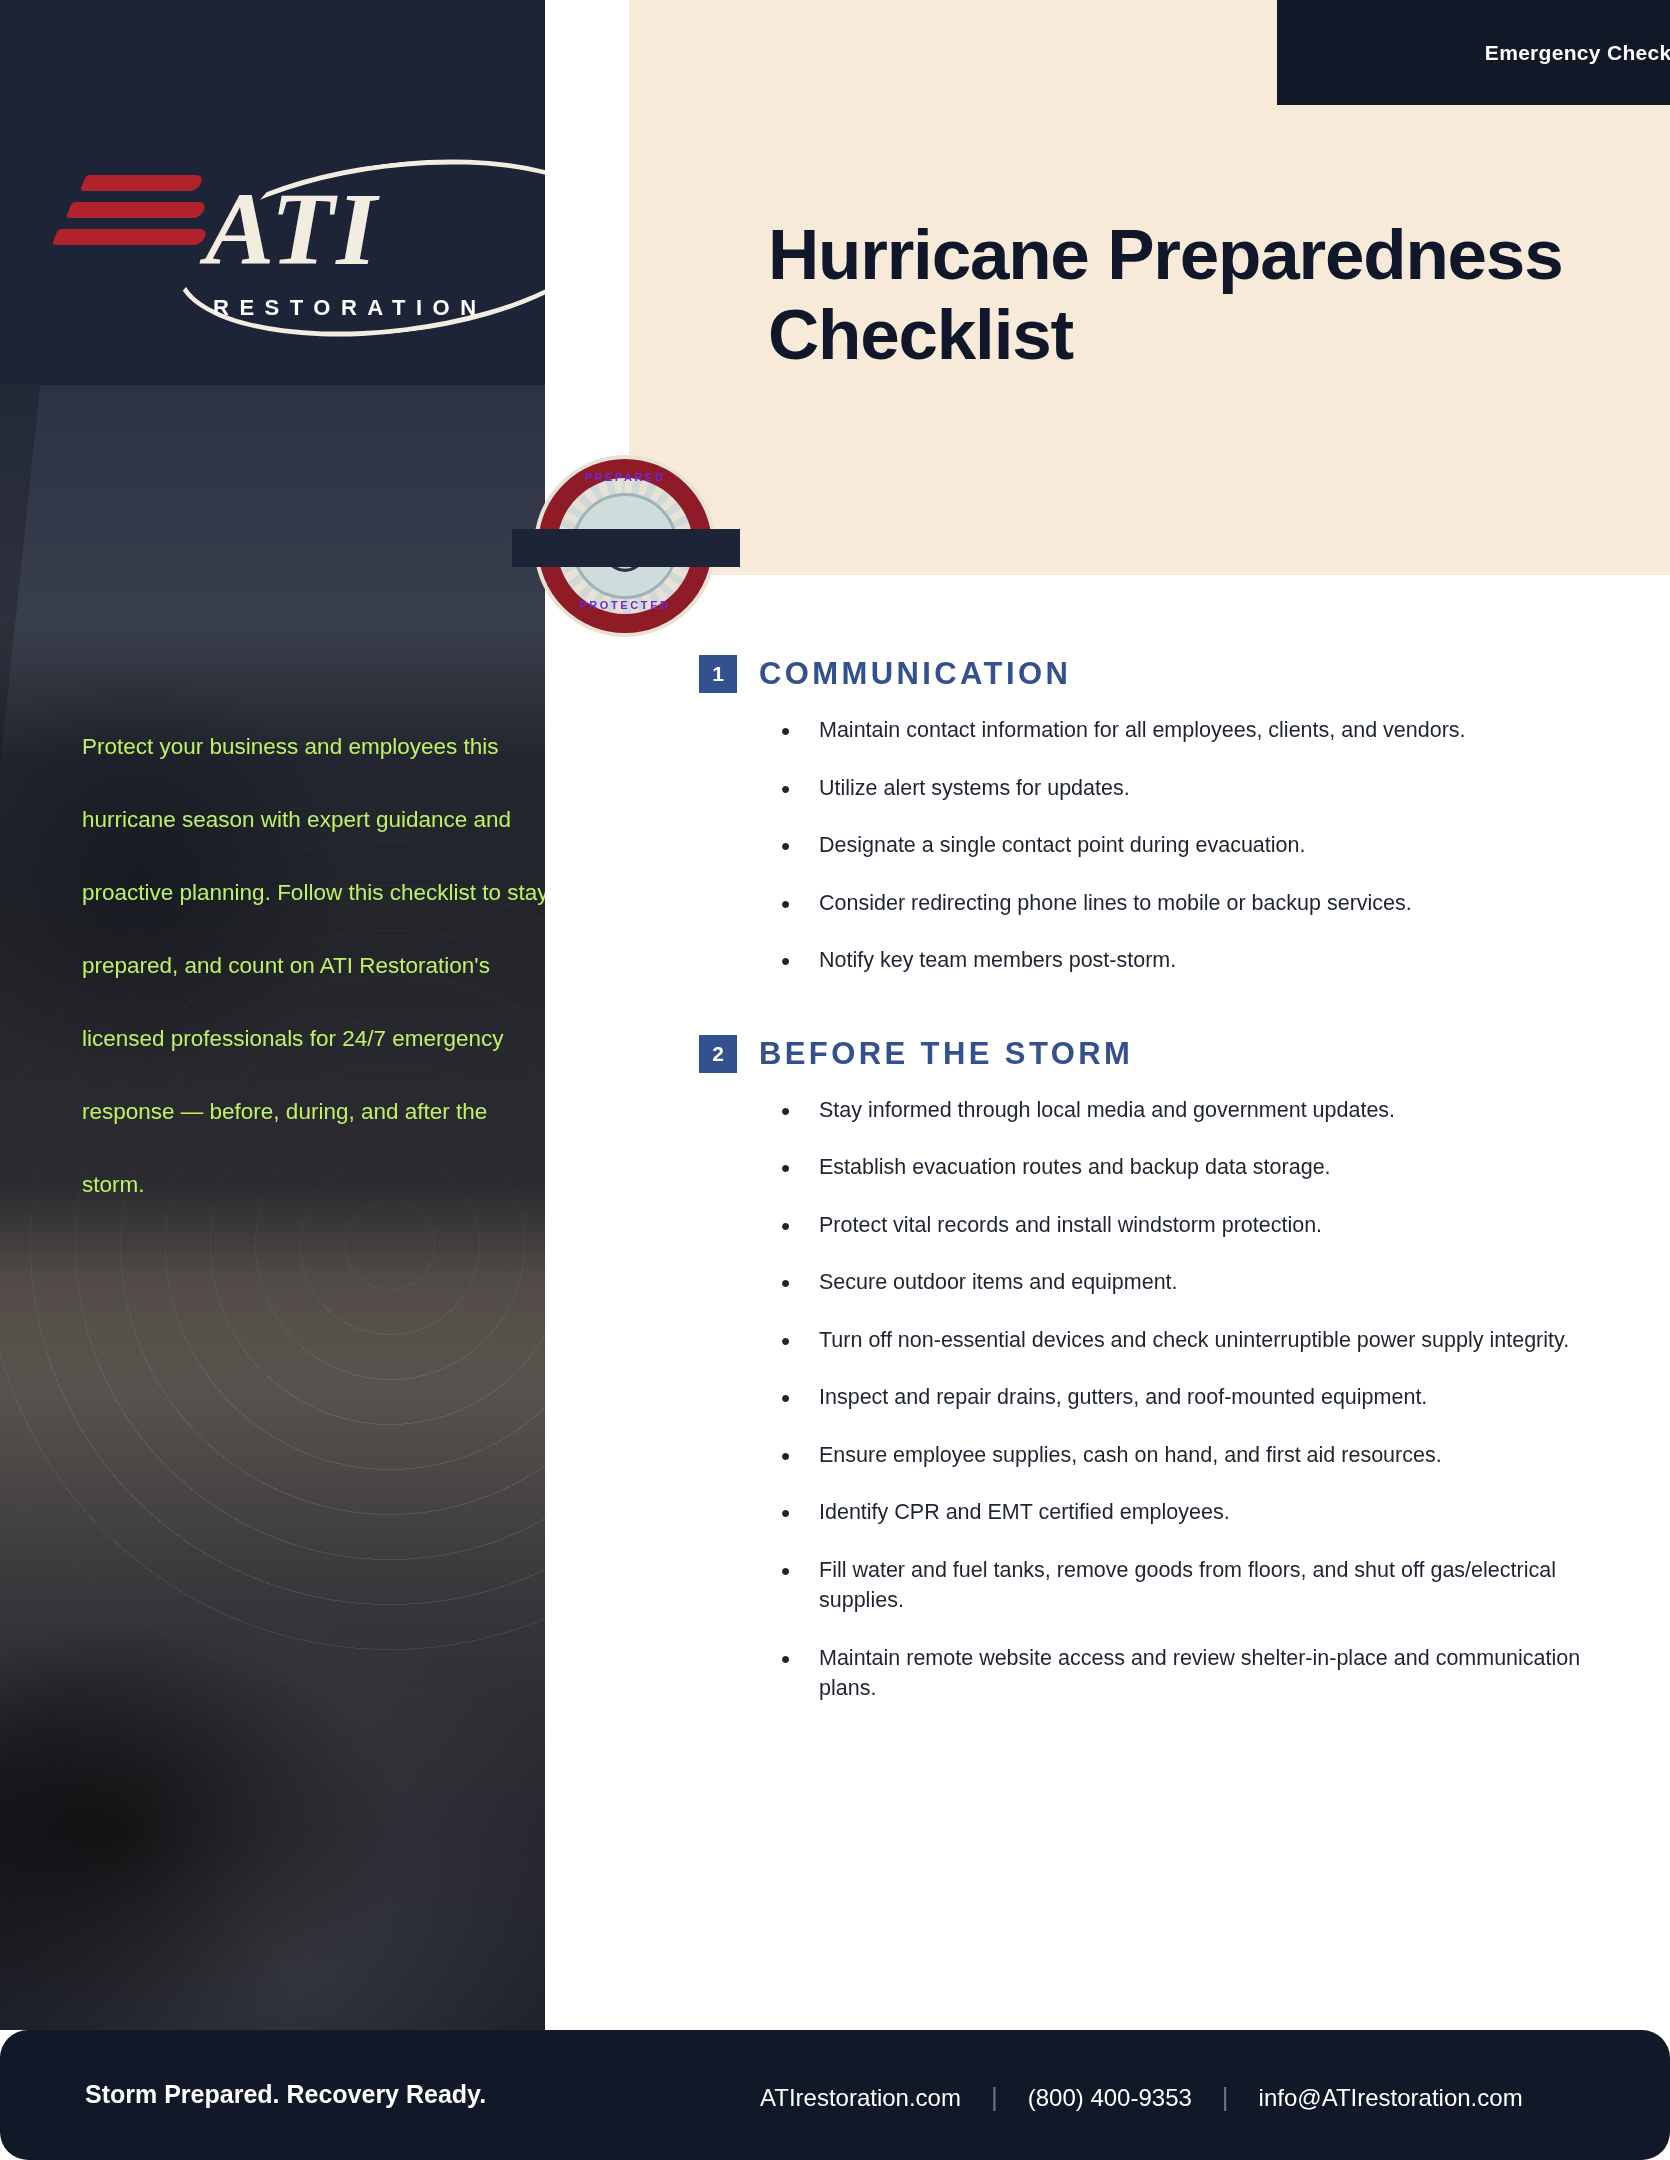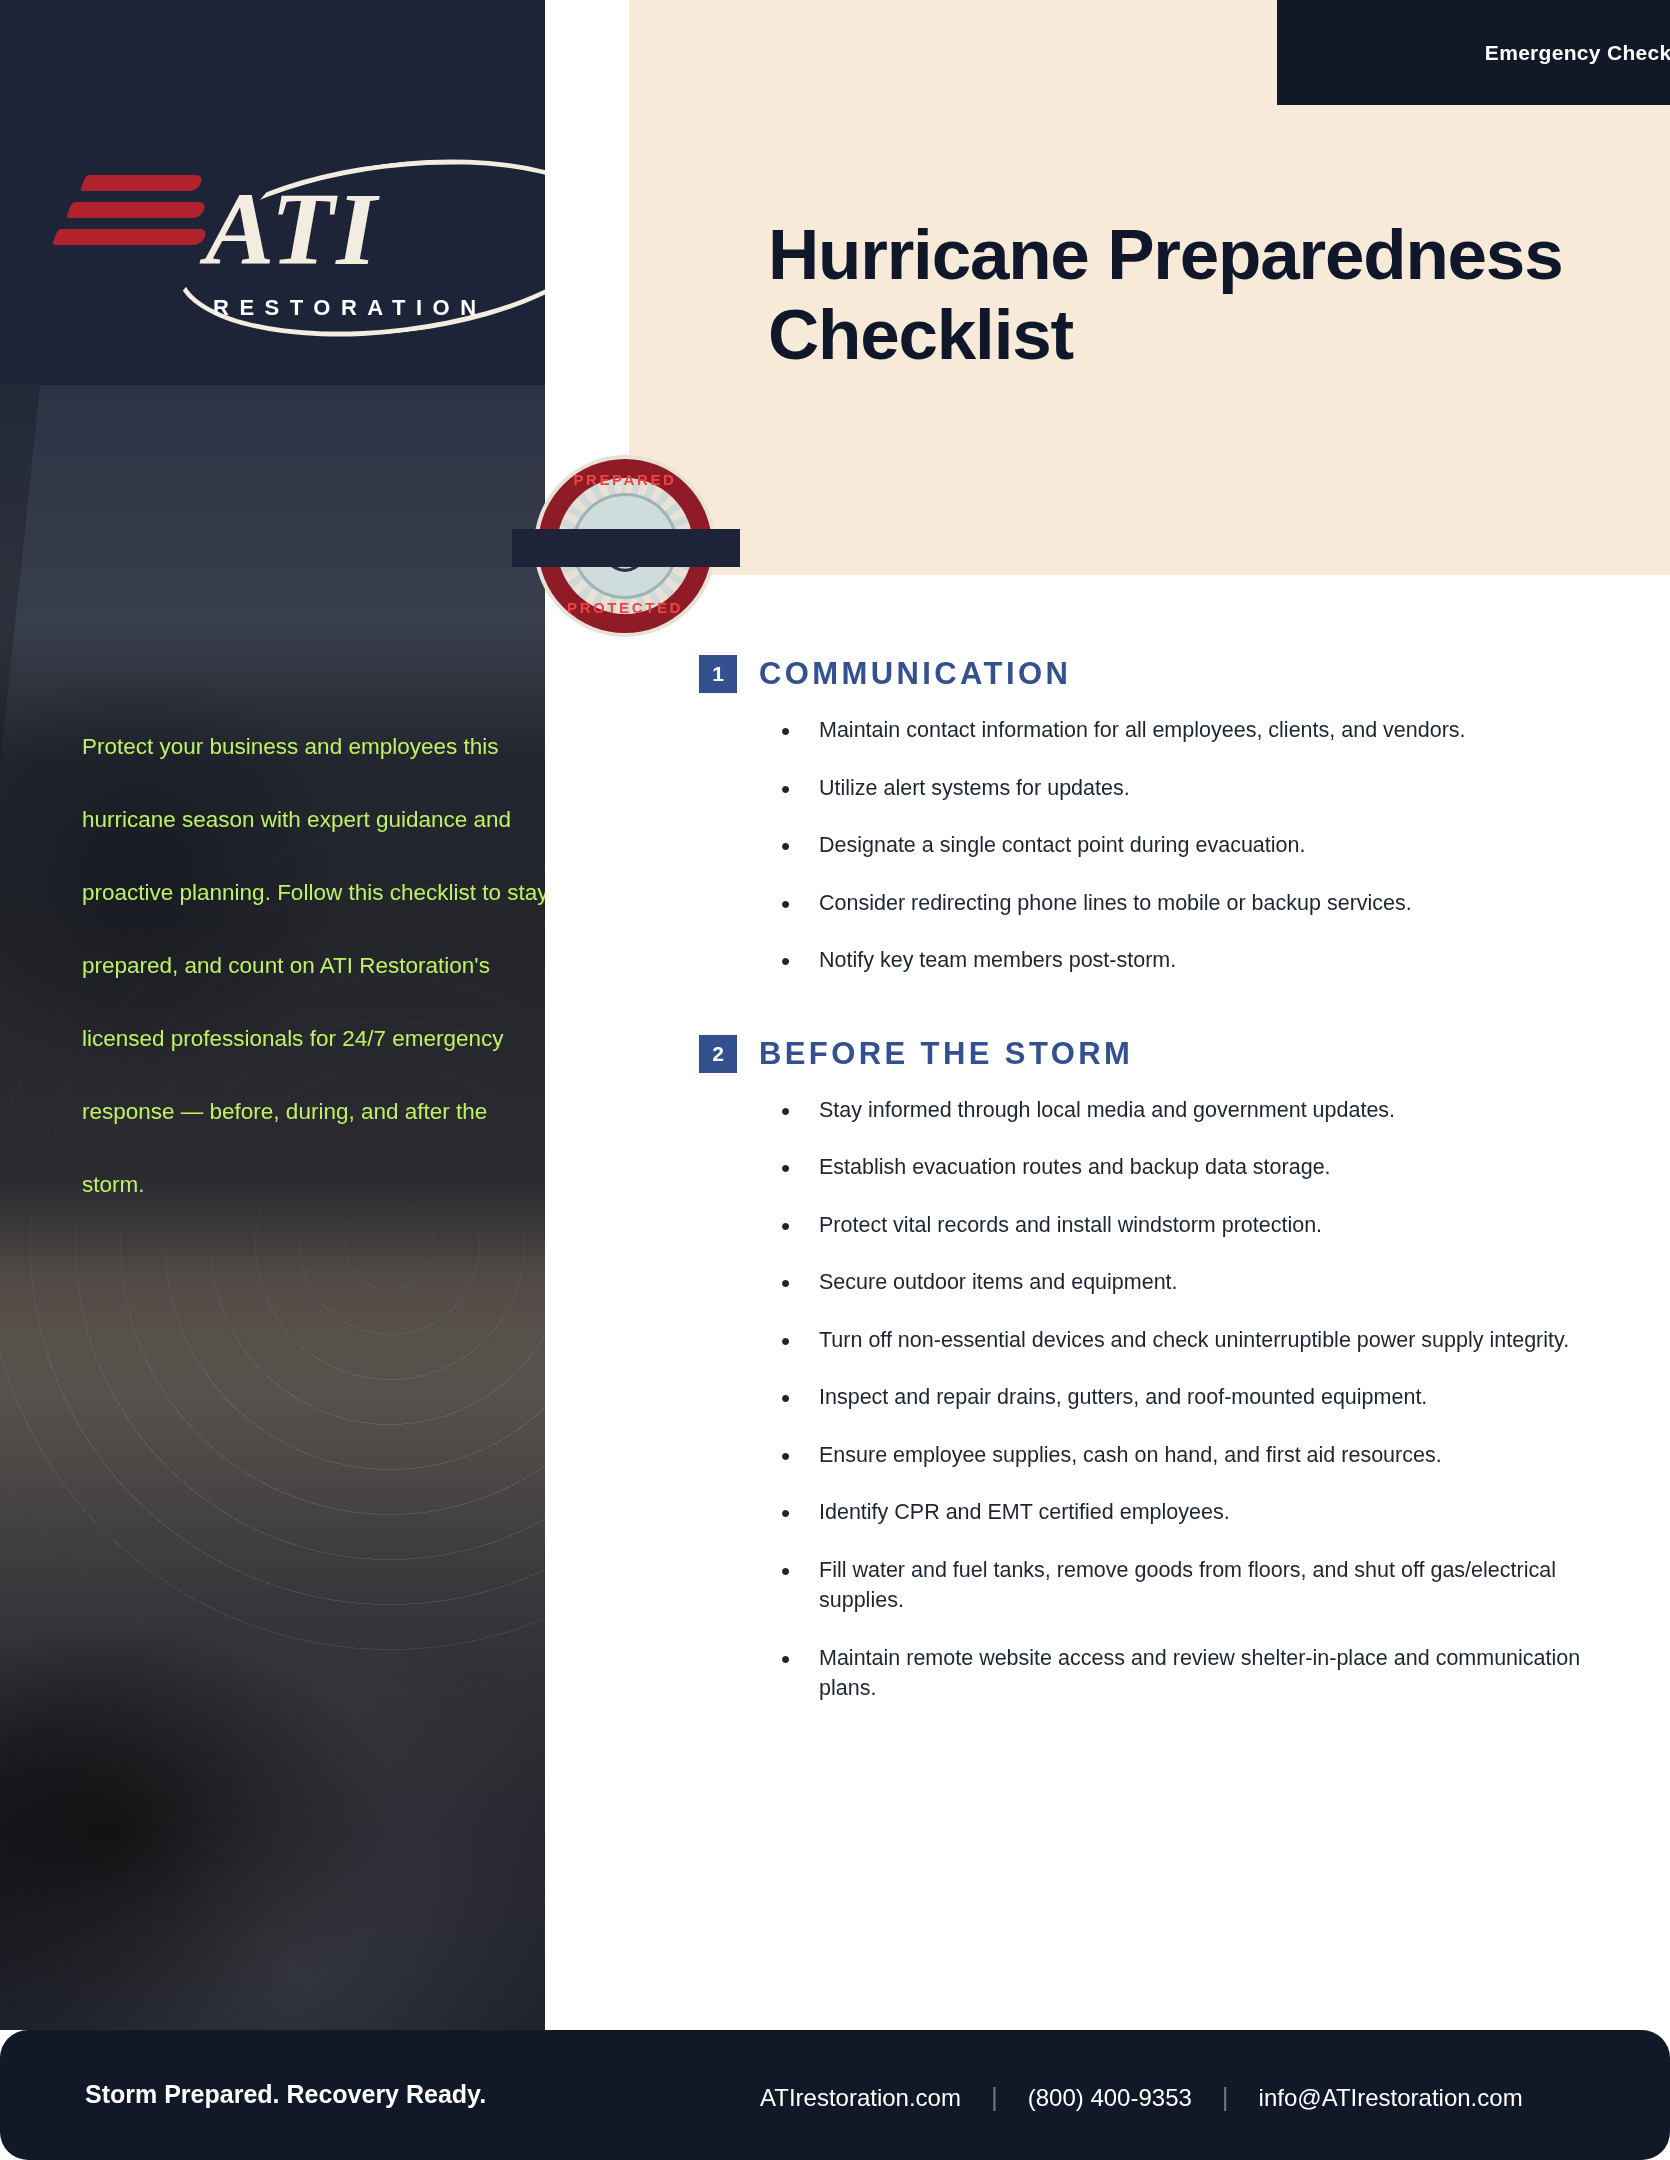--- a/index.html
+++ b/index.html
@@ -166,23 +166,23 @@
   .badge-ribbon {
     position: absolute;
     left: 0px; top: 74px;
     width: 228px; height: 38px;
     background: #1d2438;
   }
   .badge-top-text, .badge-bottom-text {
     position: absolute;
     width: 182px; left: 22px;
     text-align: center;
-    color: #ef4444;
-    font-weight: 700;
-    font-size: 15px;
+    color: #6d28d9;
+    font-weight: 700;
+    font-size: 11px;
     letter-spacing: 2.6px;
   }
   .badge-top-text { top: 16px; }
   .badge-bottom-text { top: 144px; }
 
   .left-para {
     position: absolute;
     left: 82px; top: 710px;
     width: 470px;
     color: #bef264;

